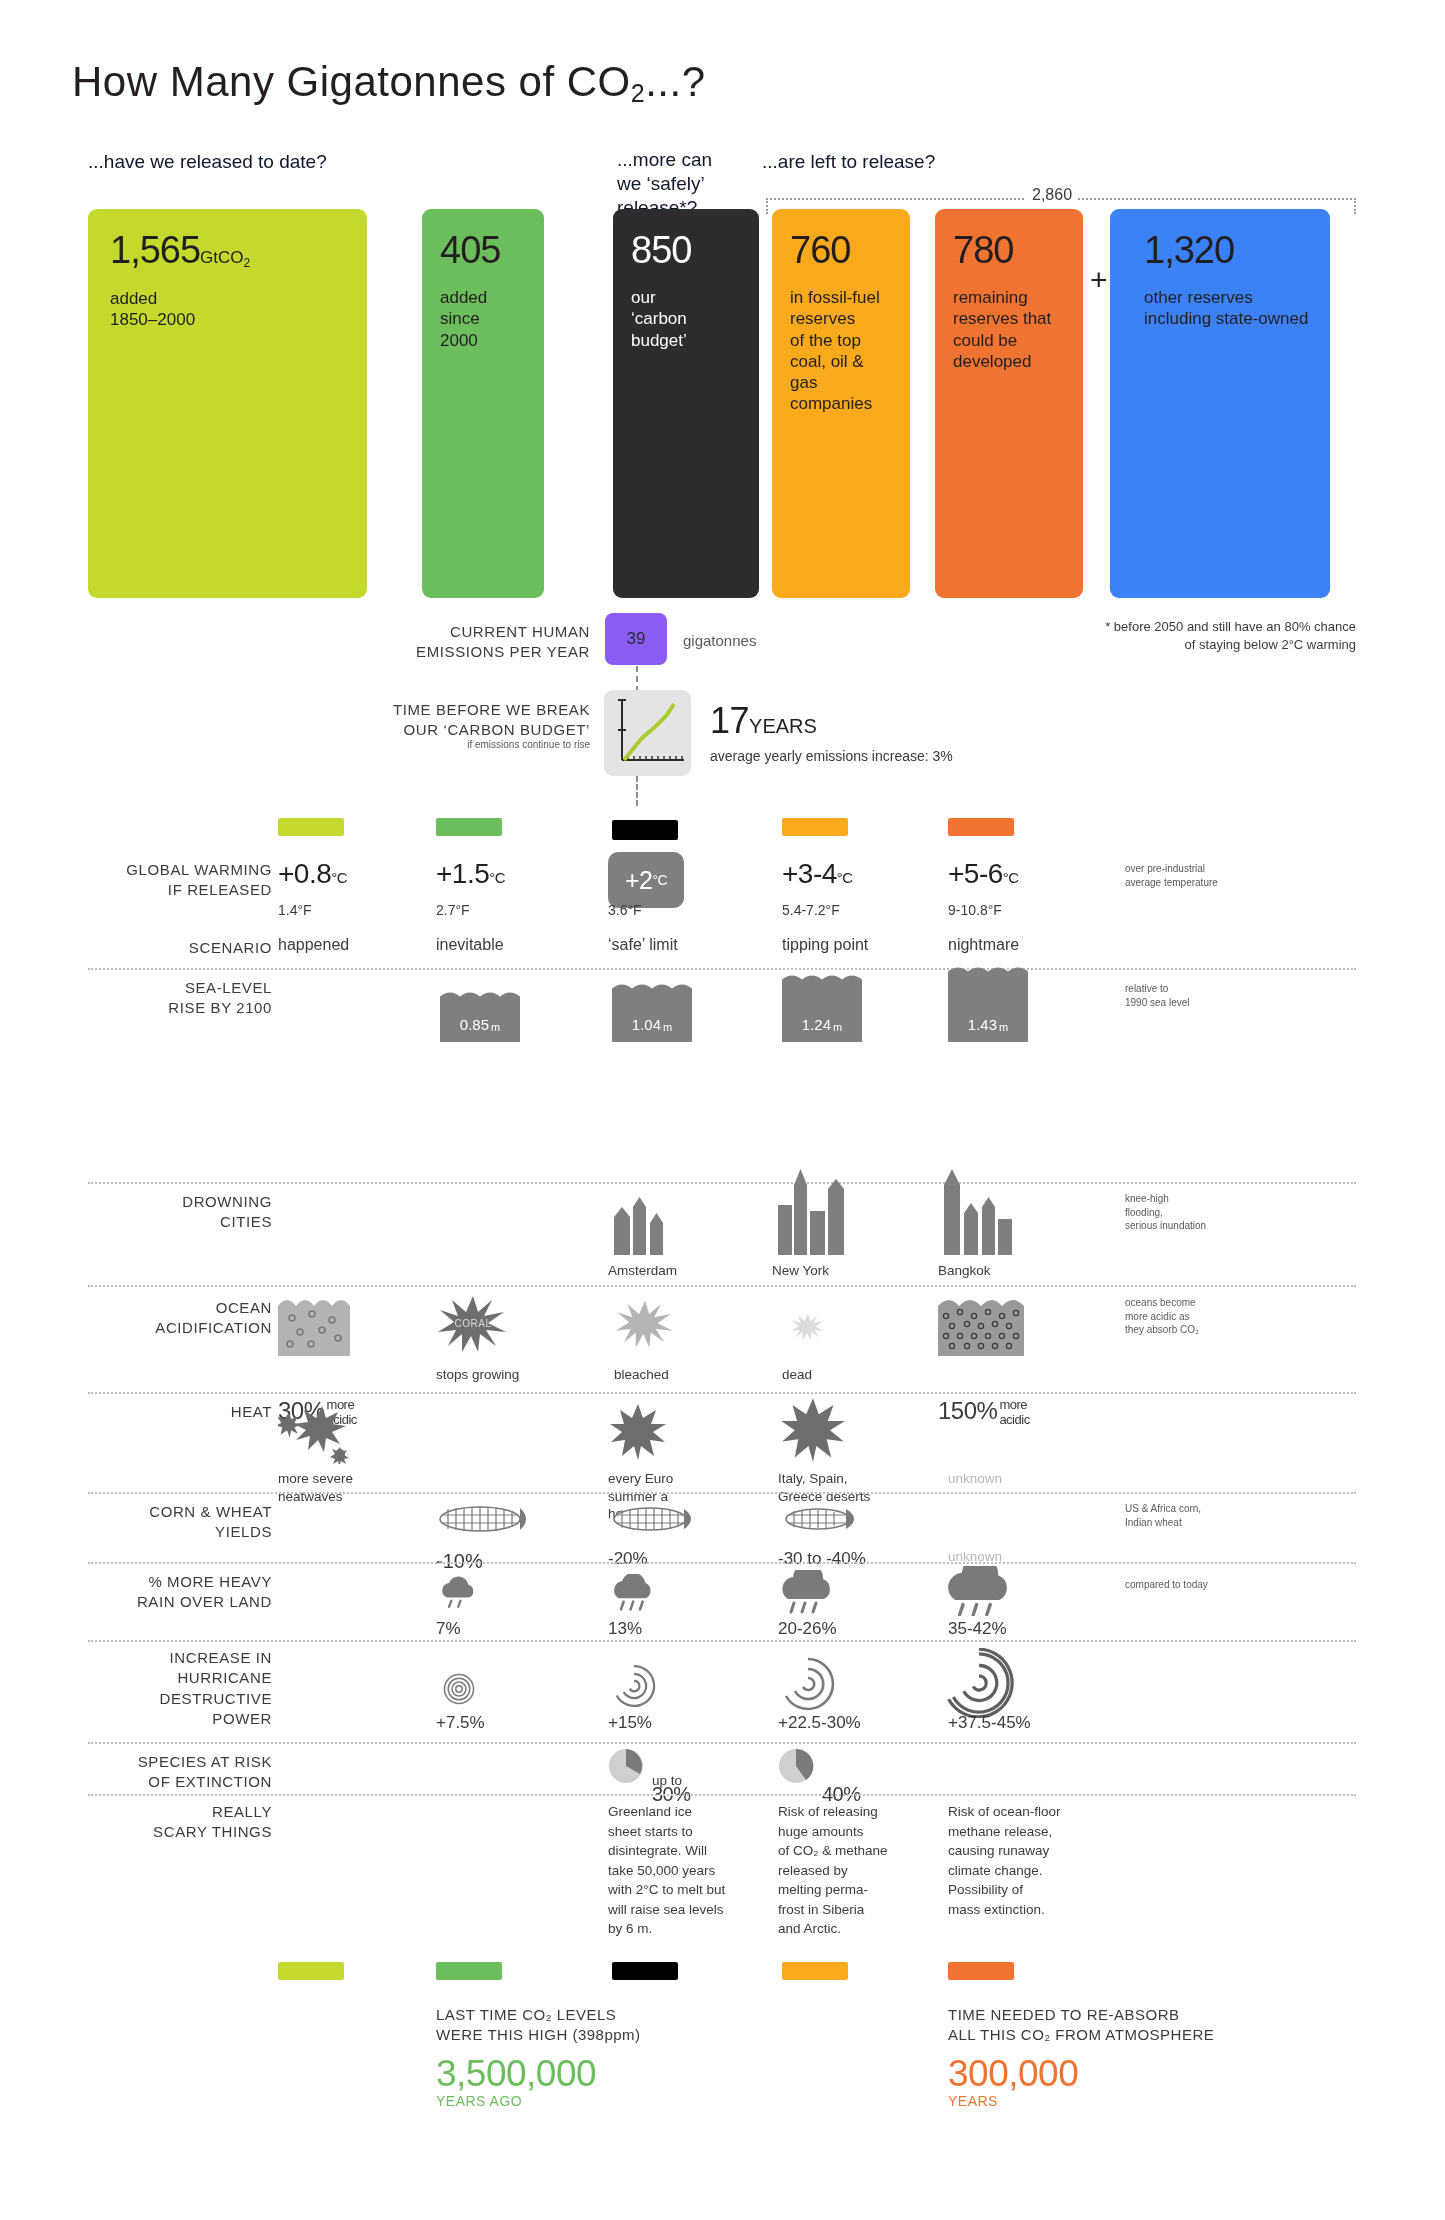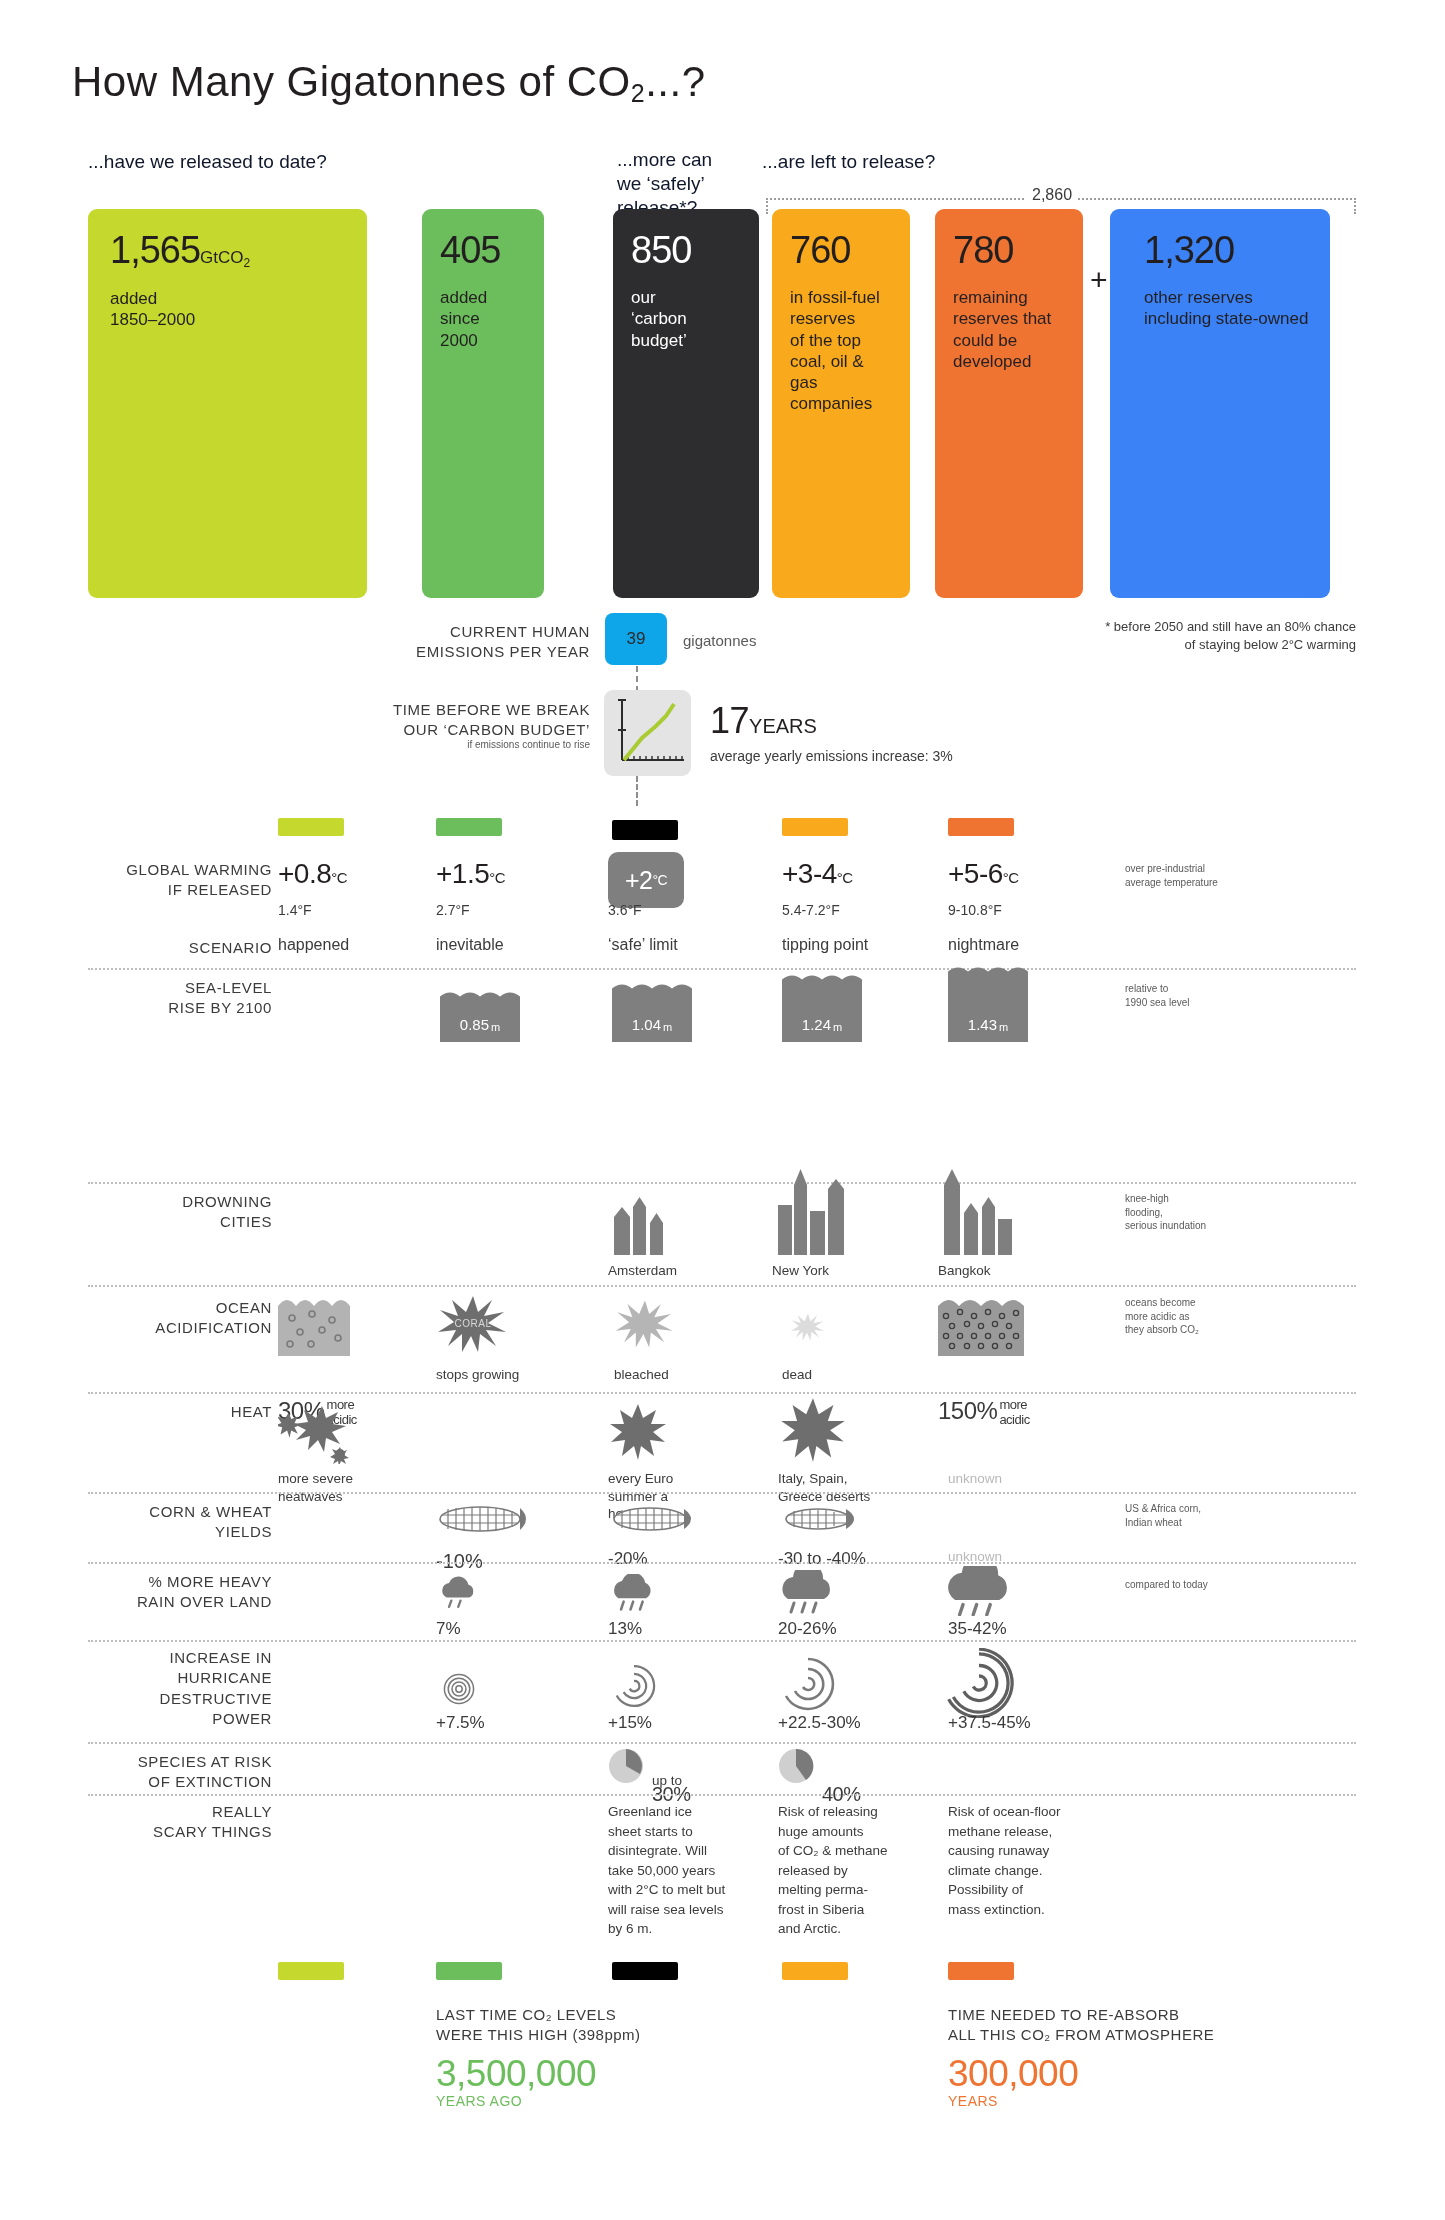--- a/index.html
+++ b/index.html
@@ -135,21 +135,21 @@
     <div class="cap" style="white-space:pre-line;">other reserves
 including state-owned</div>
   </div>
 </div>
 
 <div class="footnote" style="left:1056px;top:618px;width:300px;white-space:pre-line;">* before 2050 and still have an 80% chance
 of staying below 2°C warming</div>
 
 <div class="rowlabel" style="left:390px;top:622px;width:200px;white-space:pre-line;">CURRENT HUMAN
 EMISSIONS PER YEAR</div>
-<div class="chip" style="left:605px;top:613px;width:62px;height:52px;background:#0ea5e9;">39</div>
+<div class="chip" style="left:605px;top:613px;width:62px;height:52px;background:#8b5cf6;">39</div>
 <div class="note" style="left:683px;top:631px;font-size:15px;">gigatonnes</div>
 
 <div class="vdash" style="left:636px;top:666px;height:26px;"></div>
 
 <div class="rowlabel" style="left:375px;top:700px;width:215px;white-space:pre-line;">TIME BEFORE WE BREAK
 OUR ‘CARBON BUDGET’</div>
 <div class="note" style="left:375px;top:738px;width:215px;text-align:right;">if emissions continue to rise</div>
 
 <div class="plotbox" style="left:604px;top:690px;width:87px;height:86px;">
   <svg width="87" height="86" viewBox="0 0 87 86">

